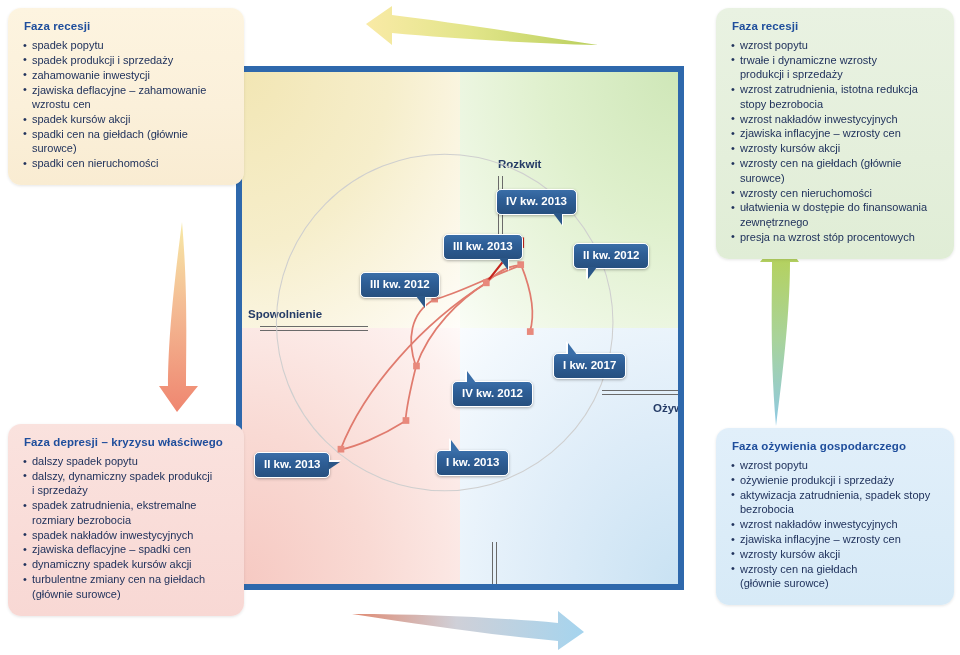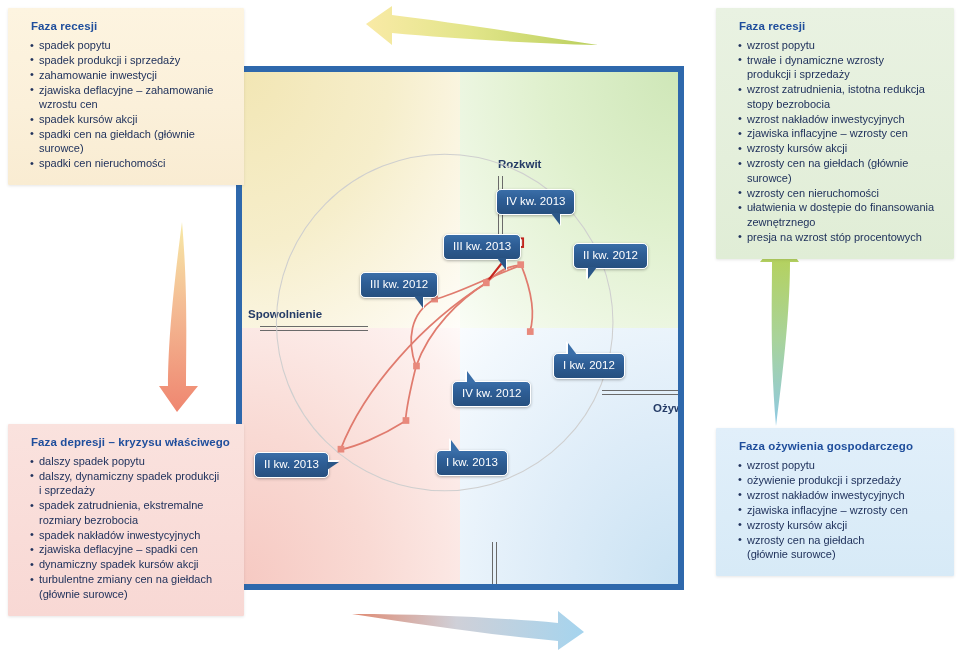--- a/index.html
+++ b/index.html
@@ -6,22 +6,22 @@
   body{
     width:960px;height:655px;position:relative;overflow:hidden;
     background:#ffffff;
     font-family:"Liberation Sans","DejaVu Sans",sans-serif;
     color:#1f3864;
   }
 
   
   .info-box{
     position:absolute;
-    border-radius:1px;
-    padding:12px 14px 14px 21px;
+    border-radius:13px;
+    padding:12px 14px 14px 14px;
     box-sizing:border-box;
     box-shadow:0 1px 3px rgba(0,0,0,0.10);
     z-index:40;
   }
   .info-box .bx-title{
     font-weight:bold;
     font-size:11.5px;
     color:#1f4e9c;
     margin:0 0 6px 2px;
     letter-spacing:0.1px;
@@ -125,21 +125,21 @@
   #rule-ozywienie .ln:nth-child(2){top:4px;}
 
   #plot-svg{position:absolute;inset:0;z-index:25;}
 
   
   .callout{
     position:absolute;
     background:linear-gradient(180deg,#3a6ea8 0%,#2e5e96 40%,#27507f 100%);
     color:#ffffff;
     font-size:11.5px;
-    font-weight:normal;
+    font-weight:bold;
     padding:5px 9px 6px 9px;
     border-radius:5px;
     white-space:nowrap;
     border:1.6px solid #ffffff;
     box-shadow:0 1px 3px rgba(0,0,0,0.30);
     z-index:60;
     line-height:13px;
   }
   .callout .tail{
     position:absolute;
@@ -305,21 +305,21 @@
 </div>
 <div class="callout" id="c-2q2012">
   <span>II kw. 2012</span>
   <span class="tail tail-dl"></span>
 </div>
 <div class="callout" id="c-3q2012">
   <span>III kw. 2012</span>
   <span class="tail tail-dr"></span>
 </div>
 <div class="callout" id="c-1q2012">
-  <span>I kw. 2012</span>
+  <span>I kw. 2017</span>
   <span class="tail tail-ul"></span>
 </div>
 <div class="callout" id="c-4q2012">
   <span>IV kw. 2012</span>
   <span class="tail tail-ul"></span>
 </div>
 <div class="callout" id="c-2q2013">
   <span>II kw. 2013</span>
   <span class="tail tail-r"></span>
 </div>
@@ -375,19 +375,21 @@
       <li>turbulentne zmiany cen na giełdach
 (głównie surowce)</li>
     </ul>
 </div>
 
 <div class="info-box" id="box-ozywienia">
   <div class="bx-title">Faza ożywienia gospodarczego</div>
   <ul>
       <li>wzrost popytu</li>
       <li>ożywienie produkcji i sprzedaży</li>
+      <li>aktywizacja zatrudnienia, spadek stopy
+bezrobocia</li>
       <li>wzrost nakładów inwestycyjnych</li>
       <li>zjawiska inflacyjne – wzrosty cen</li>
       <li>wzrosty kursów akcji</li>
       <li>wzrosty cen na giełdach
 (głównie surowce)</li>
     </ul>
 </div>
 
 </body></html>

